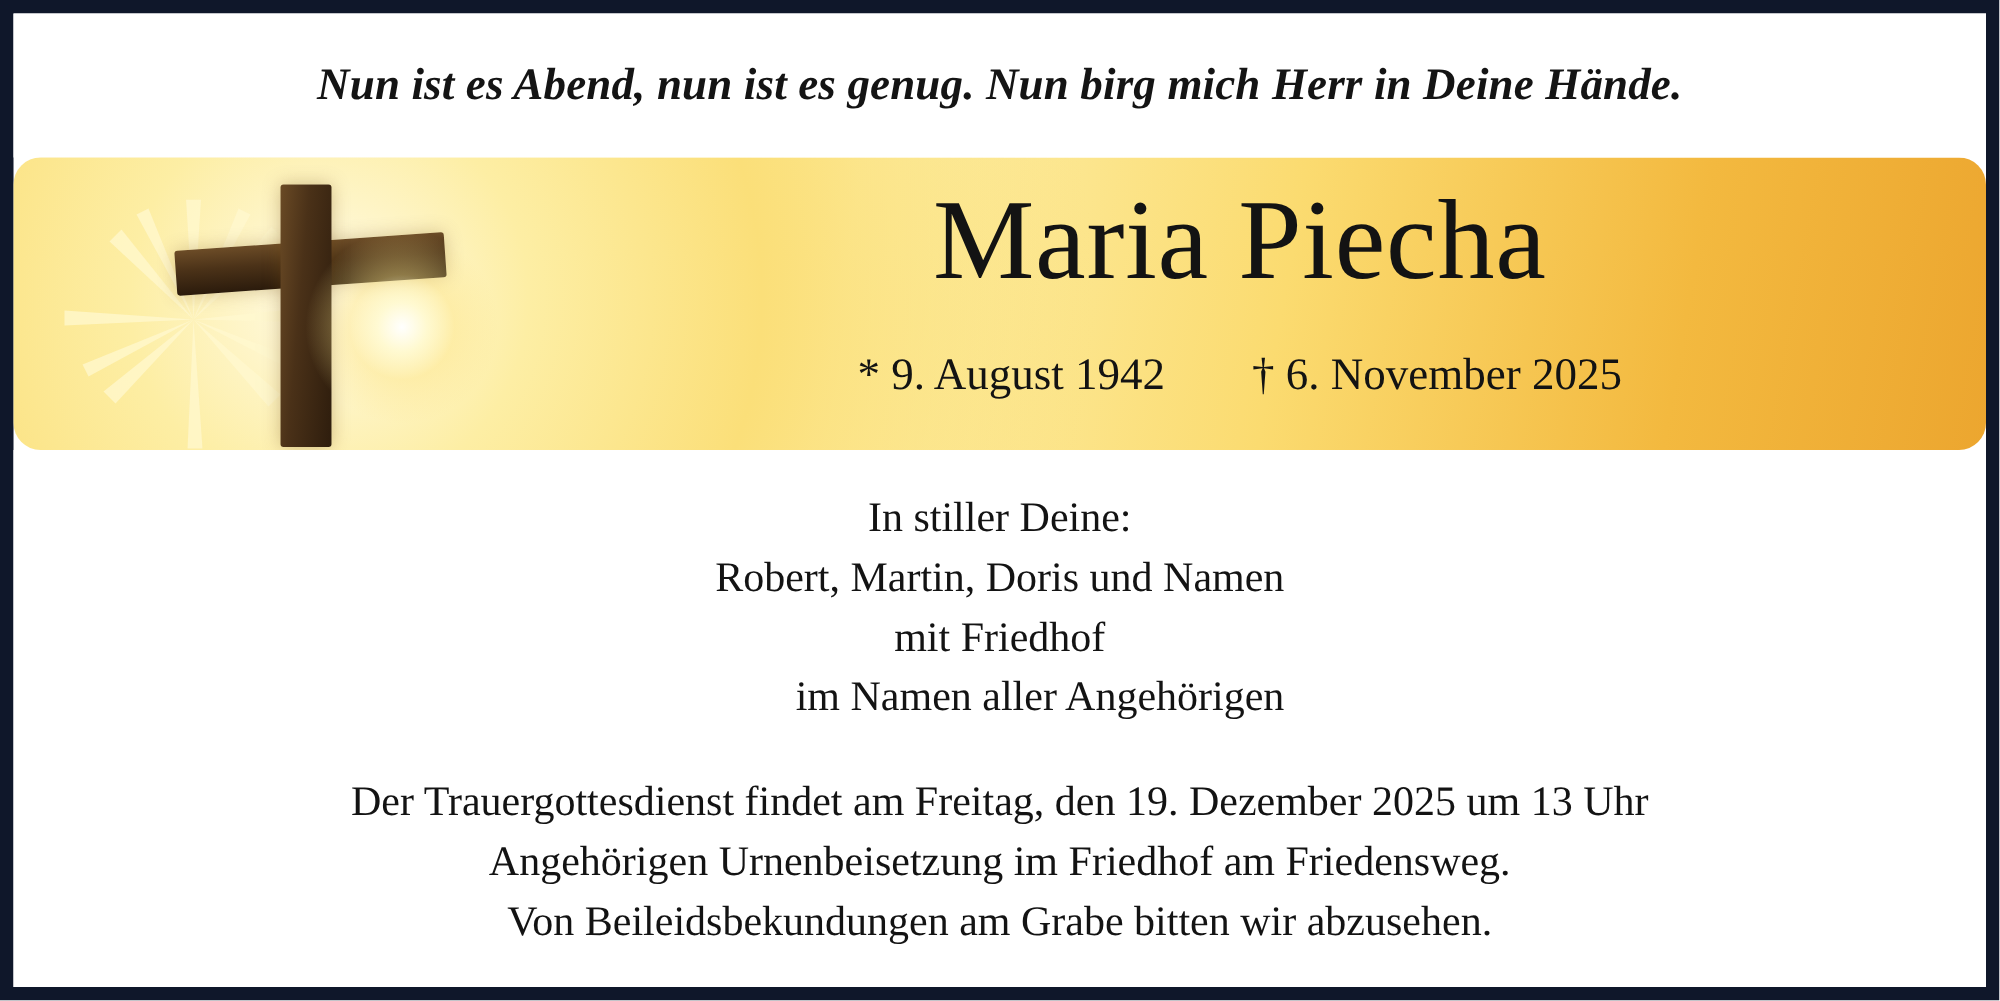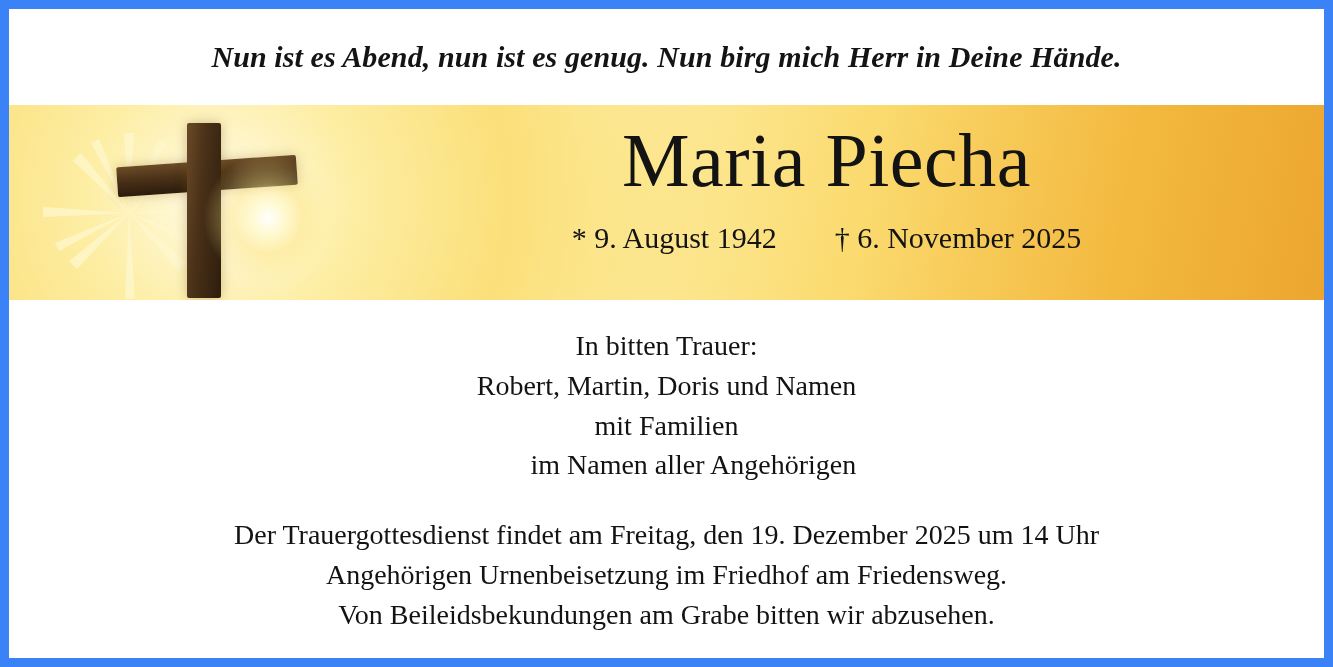--- a/index.html
+++ b/index.html
@@ -13,21 +13,21 @@
     font-family: "Liberation Serif", serif;
     color: #1a1a1a;
     overflow: hidden;
   }
 
   .obituary {
     position: relative;
     width: 1333px;
     height: 667px;
     box-sizing: border-box;
-    border: 9px solid #3b82f6;
+    border: 9px solid #0f172a;
     background: #ffffff;
     display: flex;
     flex-direction: column;
   }
 
   
   .verse-band {
     flex: 0 0 auto;
     height: 96px;
     display: flex;
@@ -48,20 +48,21 @@
 
   
   .gold-band {
     flex: 0 0 auto;
     height: 195px;
     position: relative;
     background:
       radial-gradient(circle at 16% 48%, #fffbe8 0%, #fdeea4 12%, #fbdf79 26%, rgba(251,223,121,0) 46%),
       linear-gradient(100deg, #f7d44c 0%, #fbe47e 22%, #fdf0ab 42%, #fbdb70 64%, #f3b93f 84%, #eca62f 100%);
     overflow: hidden;
+    border-radius: 18px;
   }
   
   .sunburst {
     position: absolute;
     left: 120px;
     top: 28px;
     width: 230px;
     height: 230px;
     transform: translate(-50%, 0);
     pointer-events: none;
@@ -114,21 +115,21 @@
   }
   .deceased-name {
     font-family: "Liberation Serif", serif;
     font-size: 76px;
     line-height: 1.05;
     color: #131313;
     letter-spacing: 0.5px;
     white-space: nowrap;
   }
   .dates-row {
-    margin-top: 20px;
+    margin-top: 32px;
     font-size: 30px;
     color: #131313;
     display: flex;
     justify-content: center;
     gap: 58px;
     white-space: nowrap;
     align-items: center;
   }
   .dates-row span { display: inline-block; }
 
@@ -201,26 +202,26 @@
       <div class="dates-row">
         <span>* 9. August 1942</span>
         <span>† 6. November 2025</span>
       </div>
     </div>
   </div>
 
   <div class="body-area">
 
     <div class="mourners">
-      <span class="intro">In bitten Trauer:</span>
+      <span class="intro">In stiller Deine:</span>
       <span class="names"><b>Robert, Martin, Doris</b><span> und </span><b>Namen</b></span>
-      <span class="with-families">mit Familien</span>
+      <span class="with-families">mit Friedhof</span>
       <span class="on-behalf">im Namen aller Angehörigen</span>
     </div>
 
     <div class="service">
-      <div>Der Trauergottesdienst findet am Freitag, den 19. Dezember 2025 um 14 Uhr</div>
+      <div>Der Trauergottesdienst findet am Freitag, den 19. Dezember 2025 um 13 Uhr</div>
       <div>Angehörigen Urnenbeisetzung im Friedhof am Friedensweg.</div>
       <div>Von Beileidsbekundungen am Grabe bitten wir abzusehen.</div>
     </div>
 
   </div>
 </div>
 
 </body></html>

